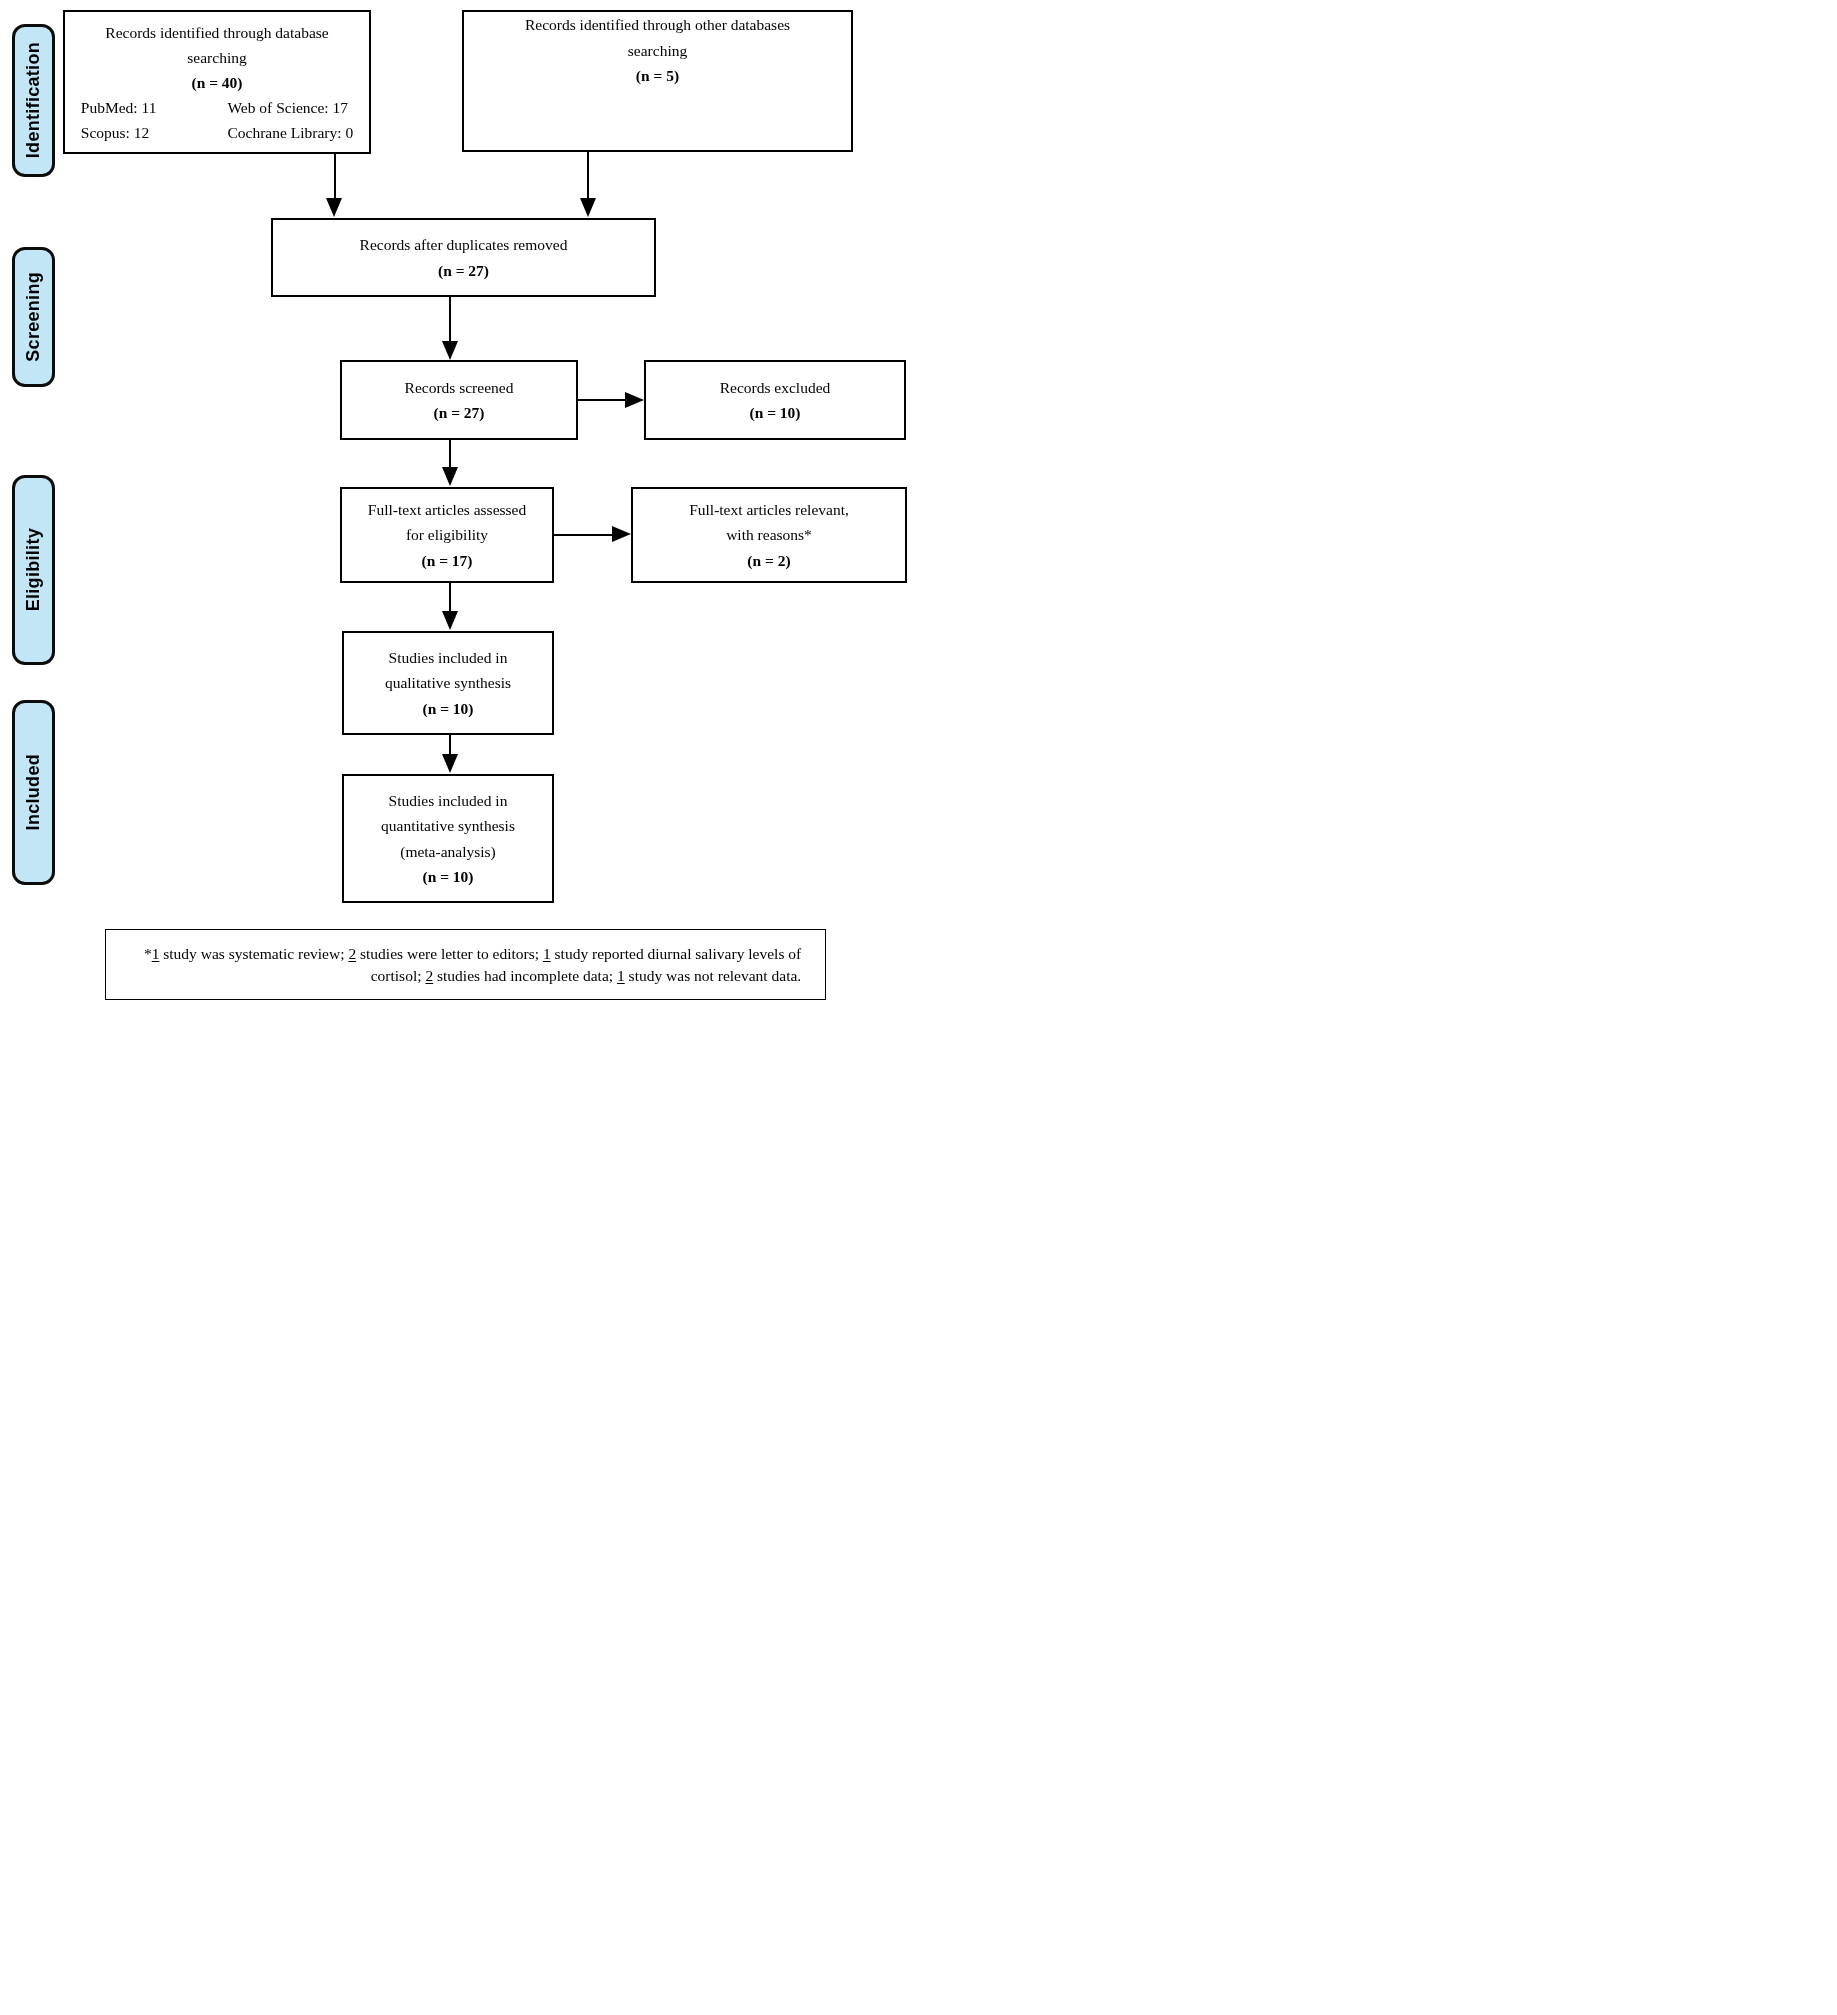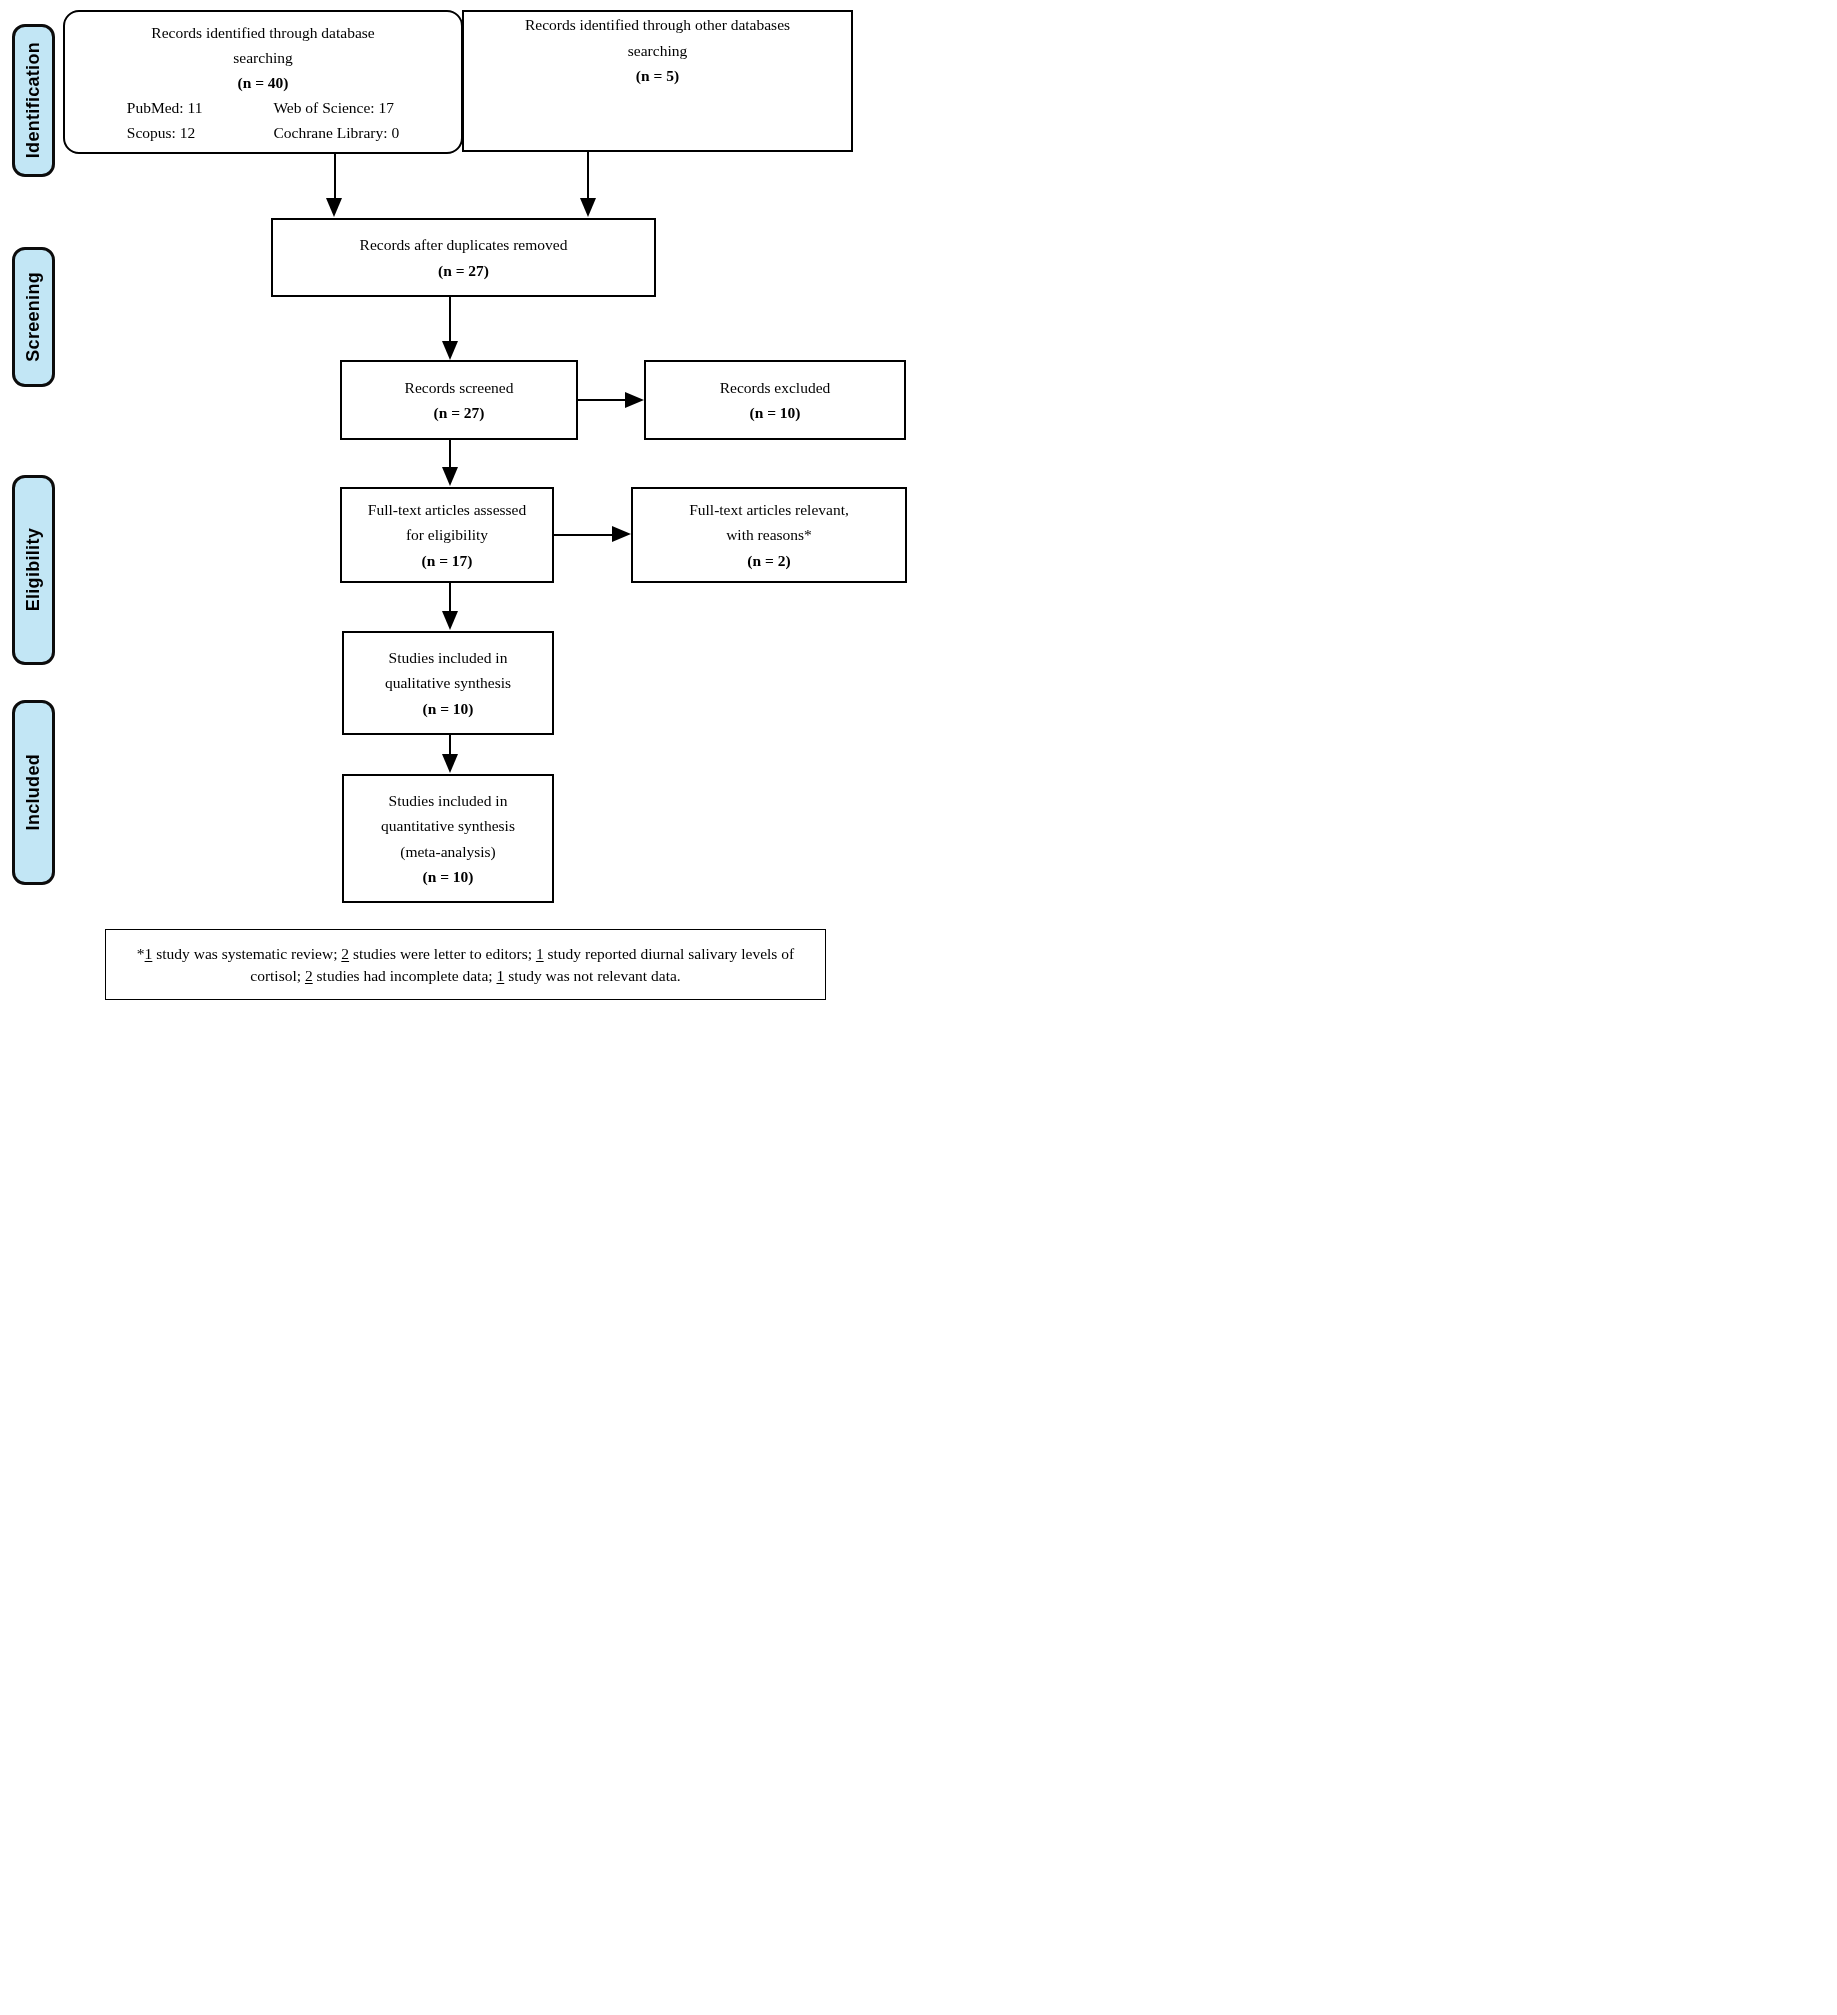--- a/index.html
+++ b/index.html
@@ -26,42 +26,42 @@
   .vline{width:1.9px;}
   .hline{height:1.9px;}
   .head-down{position:absolute;width:0;height:0;
              border-left:8.4px solid transparent;border-right:8.4px solid transparent;
              border-top:19.4px solid #000;}
   .head-right{position:absolute;width:0;height:0;
               border-top:8.4px solid transparent;border-bottom:8.4px solid transparent;
               border-left:19.4px solid #000;}
   
   .footnote{border-width:1.9px;font-size:15.5px;line-height:1.42;padding:1.3px 7.8px;}
-  .footnote p{margin:0;}
+  .footnote p{margin:16px;text-align:right;}
   .u{text-decoration:underline;text-underline-offset:1.9px;}
 </style>
 </head>
 <body>
 
 <div class="page">
 
   <div class="stage" style="top: 24px; height: 153px; background-color: rgb(194, 230, 245);">
     <span>Identification</span>
   </div>
   <div class="stage" style="top: 247px; height: 140px; background-color: rgb(194, 230, 245);">
     <span>Screening</span>
   </div>
   <div class="stage" style="top: 475px; height: 190px; background-color: rgb(194, 230, 245);">
     <span>Eligibility</span>
   </div>
   <div class="stage" style="top: 700px; height: 185px; background-color: rgb(194, 230, 245);">
     <span>Included</span>
   </div>
 
-  <div class="fbox" style="left:63px;top:10.4px;width:400px;height:144px;border-radius:16px;">
+  <div class="fbox" style="left:63px;top:10.4px;width:308px;height:144px;">
     <div>
         <div>Records identified through database</div>
         <div>searching</div>
       </div>
     <div class="count">(n = 40)</div>
     <div class="src-grid">
       <span>PubMed: 11</span>
       <span>Web of Science: 17</span>
       <span>Scopus: 12</span>
       <span>Cochrane Library: 0</span>

